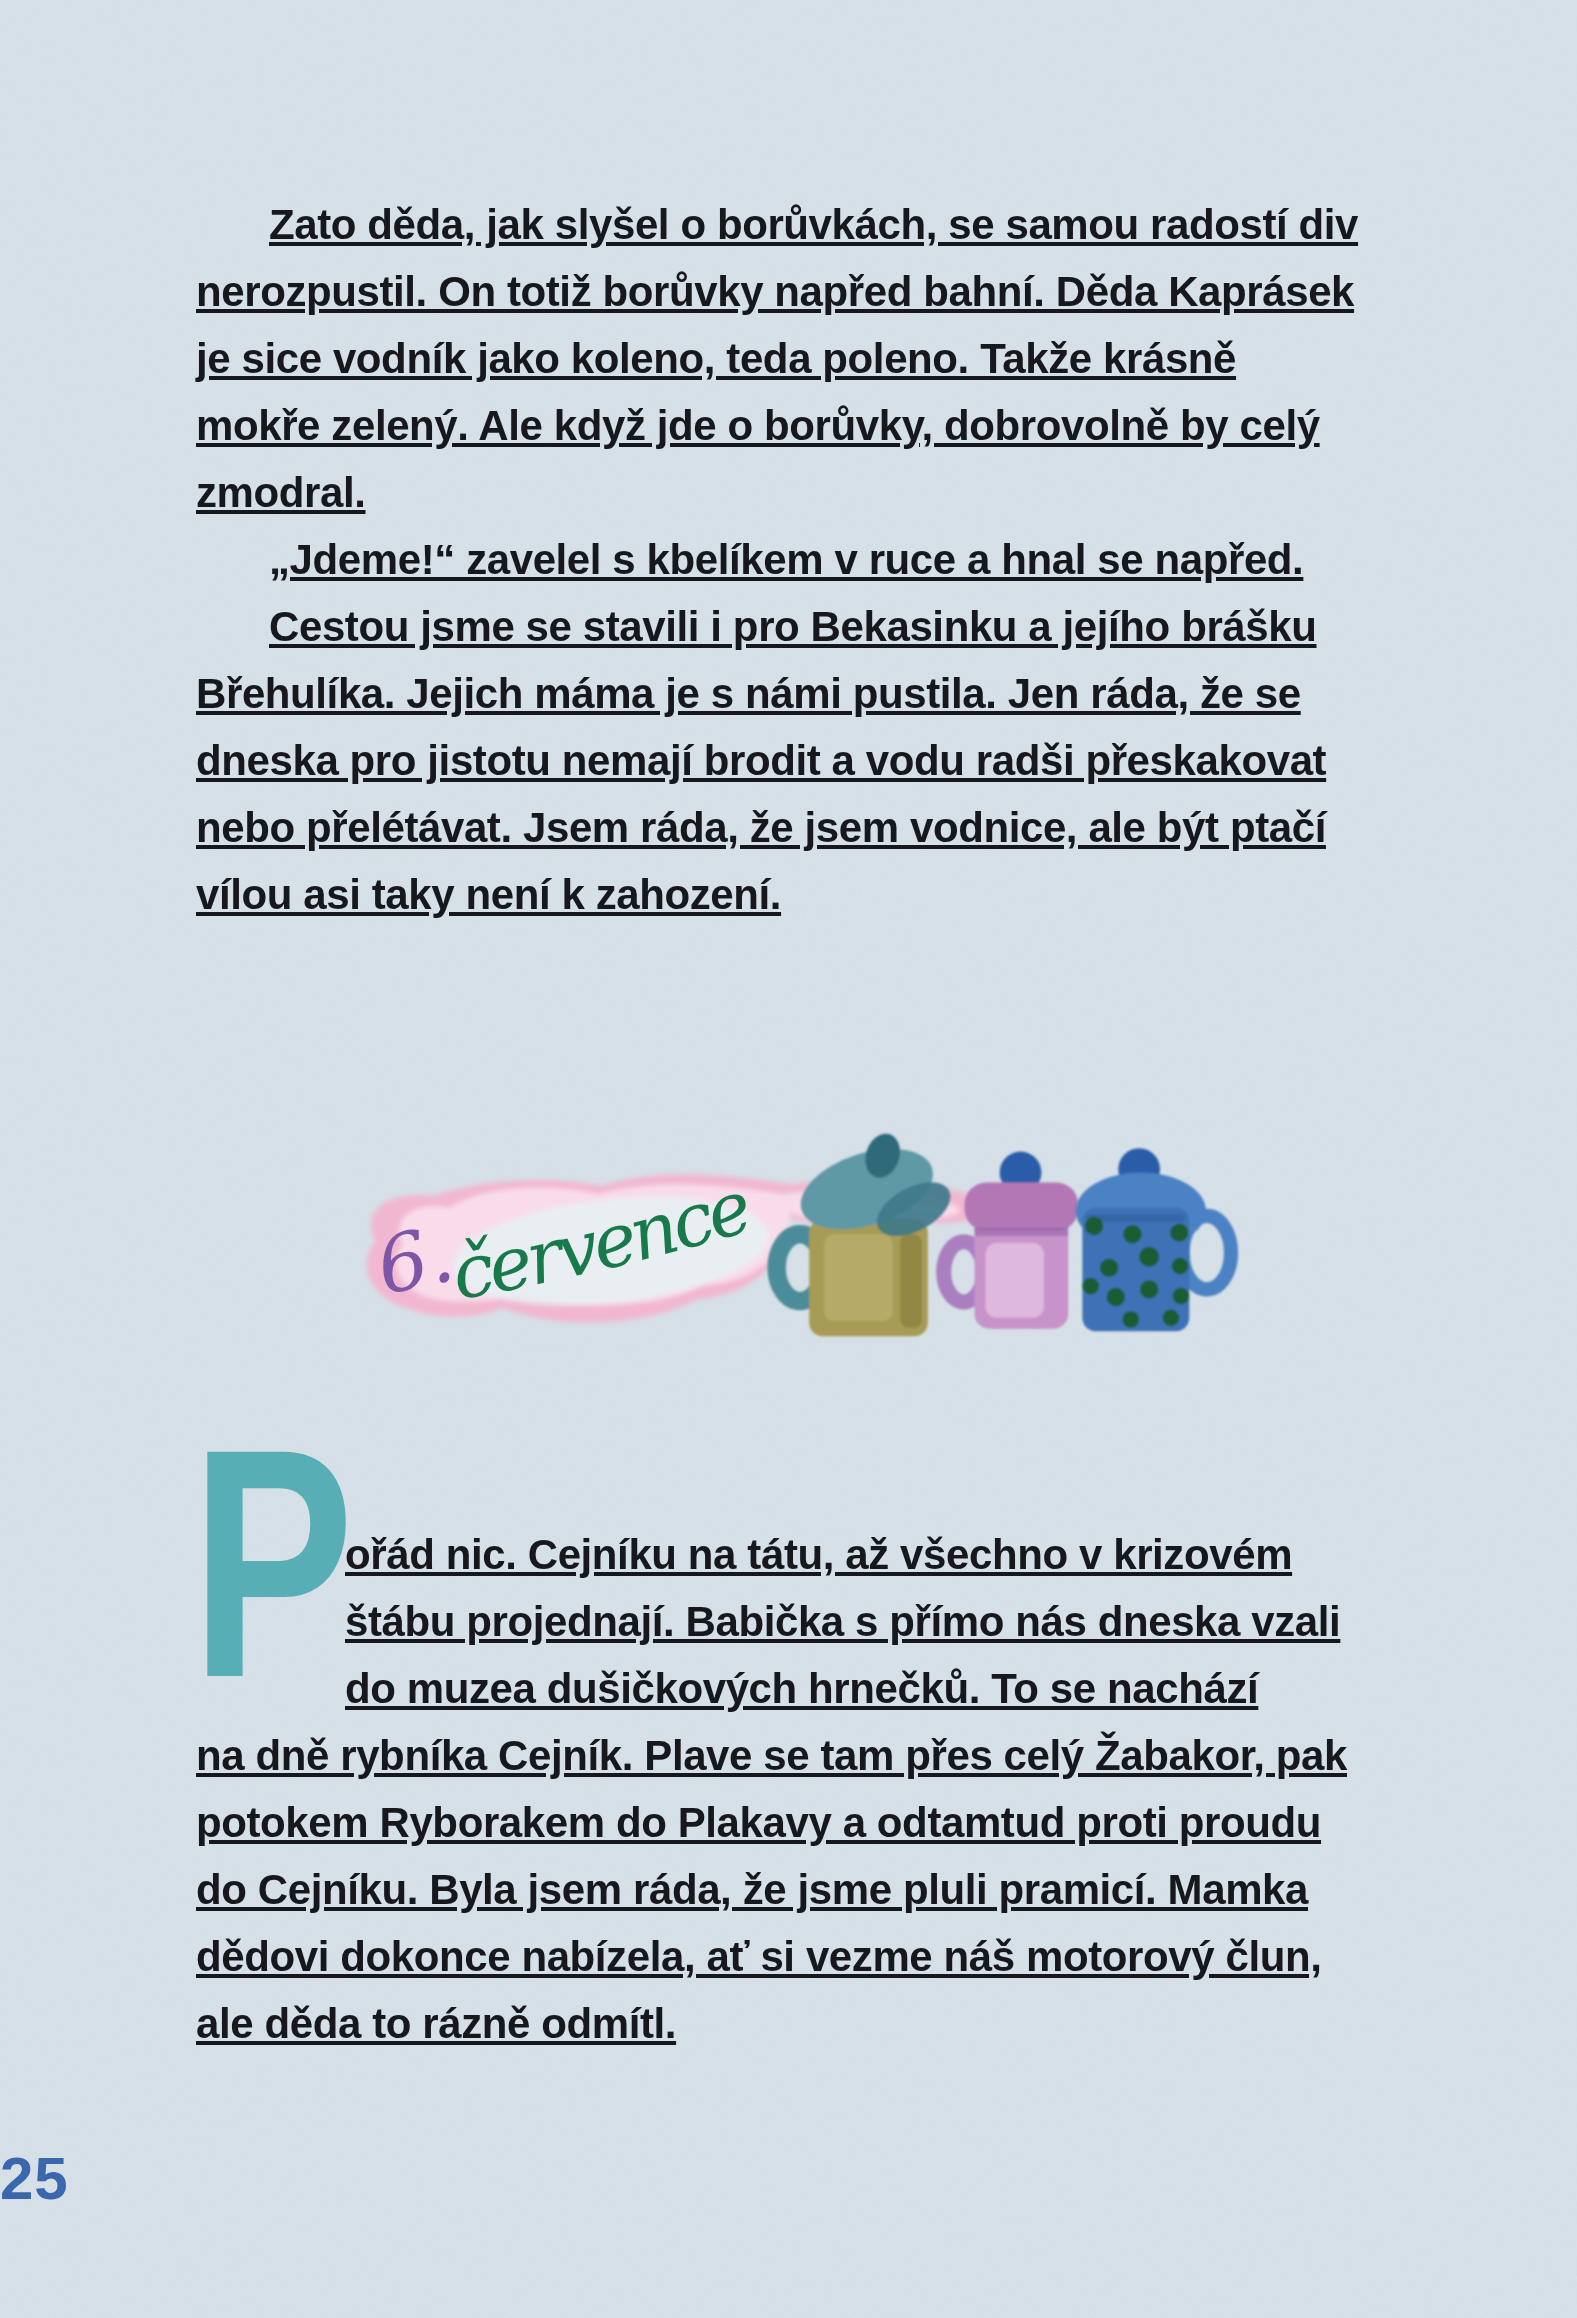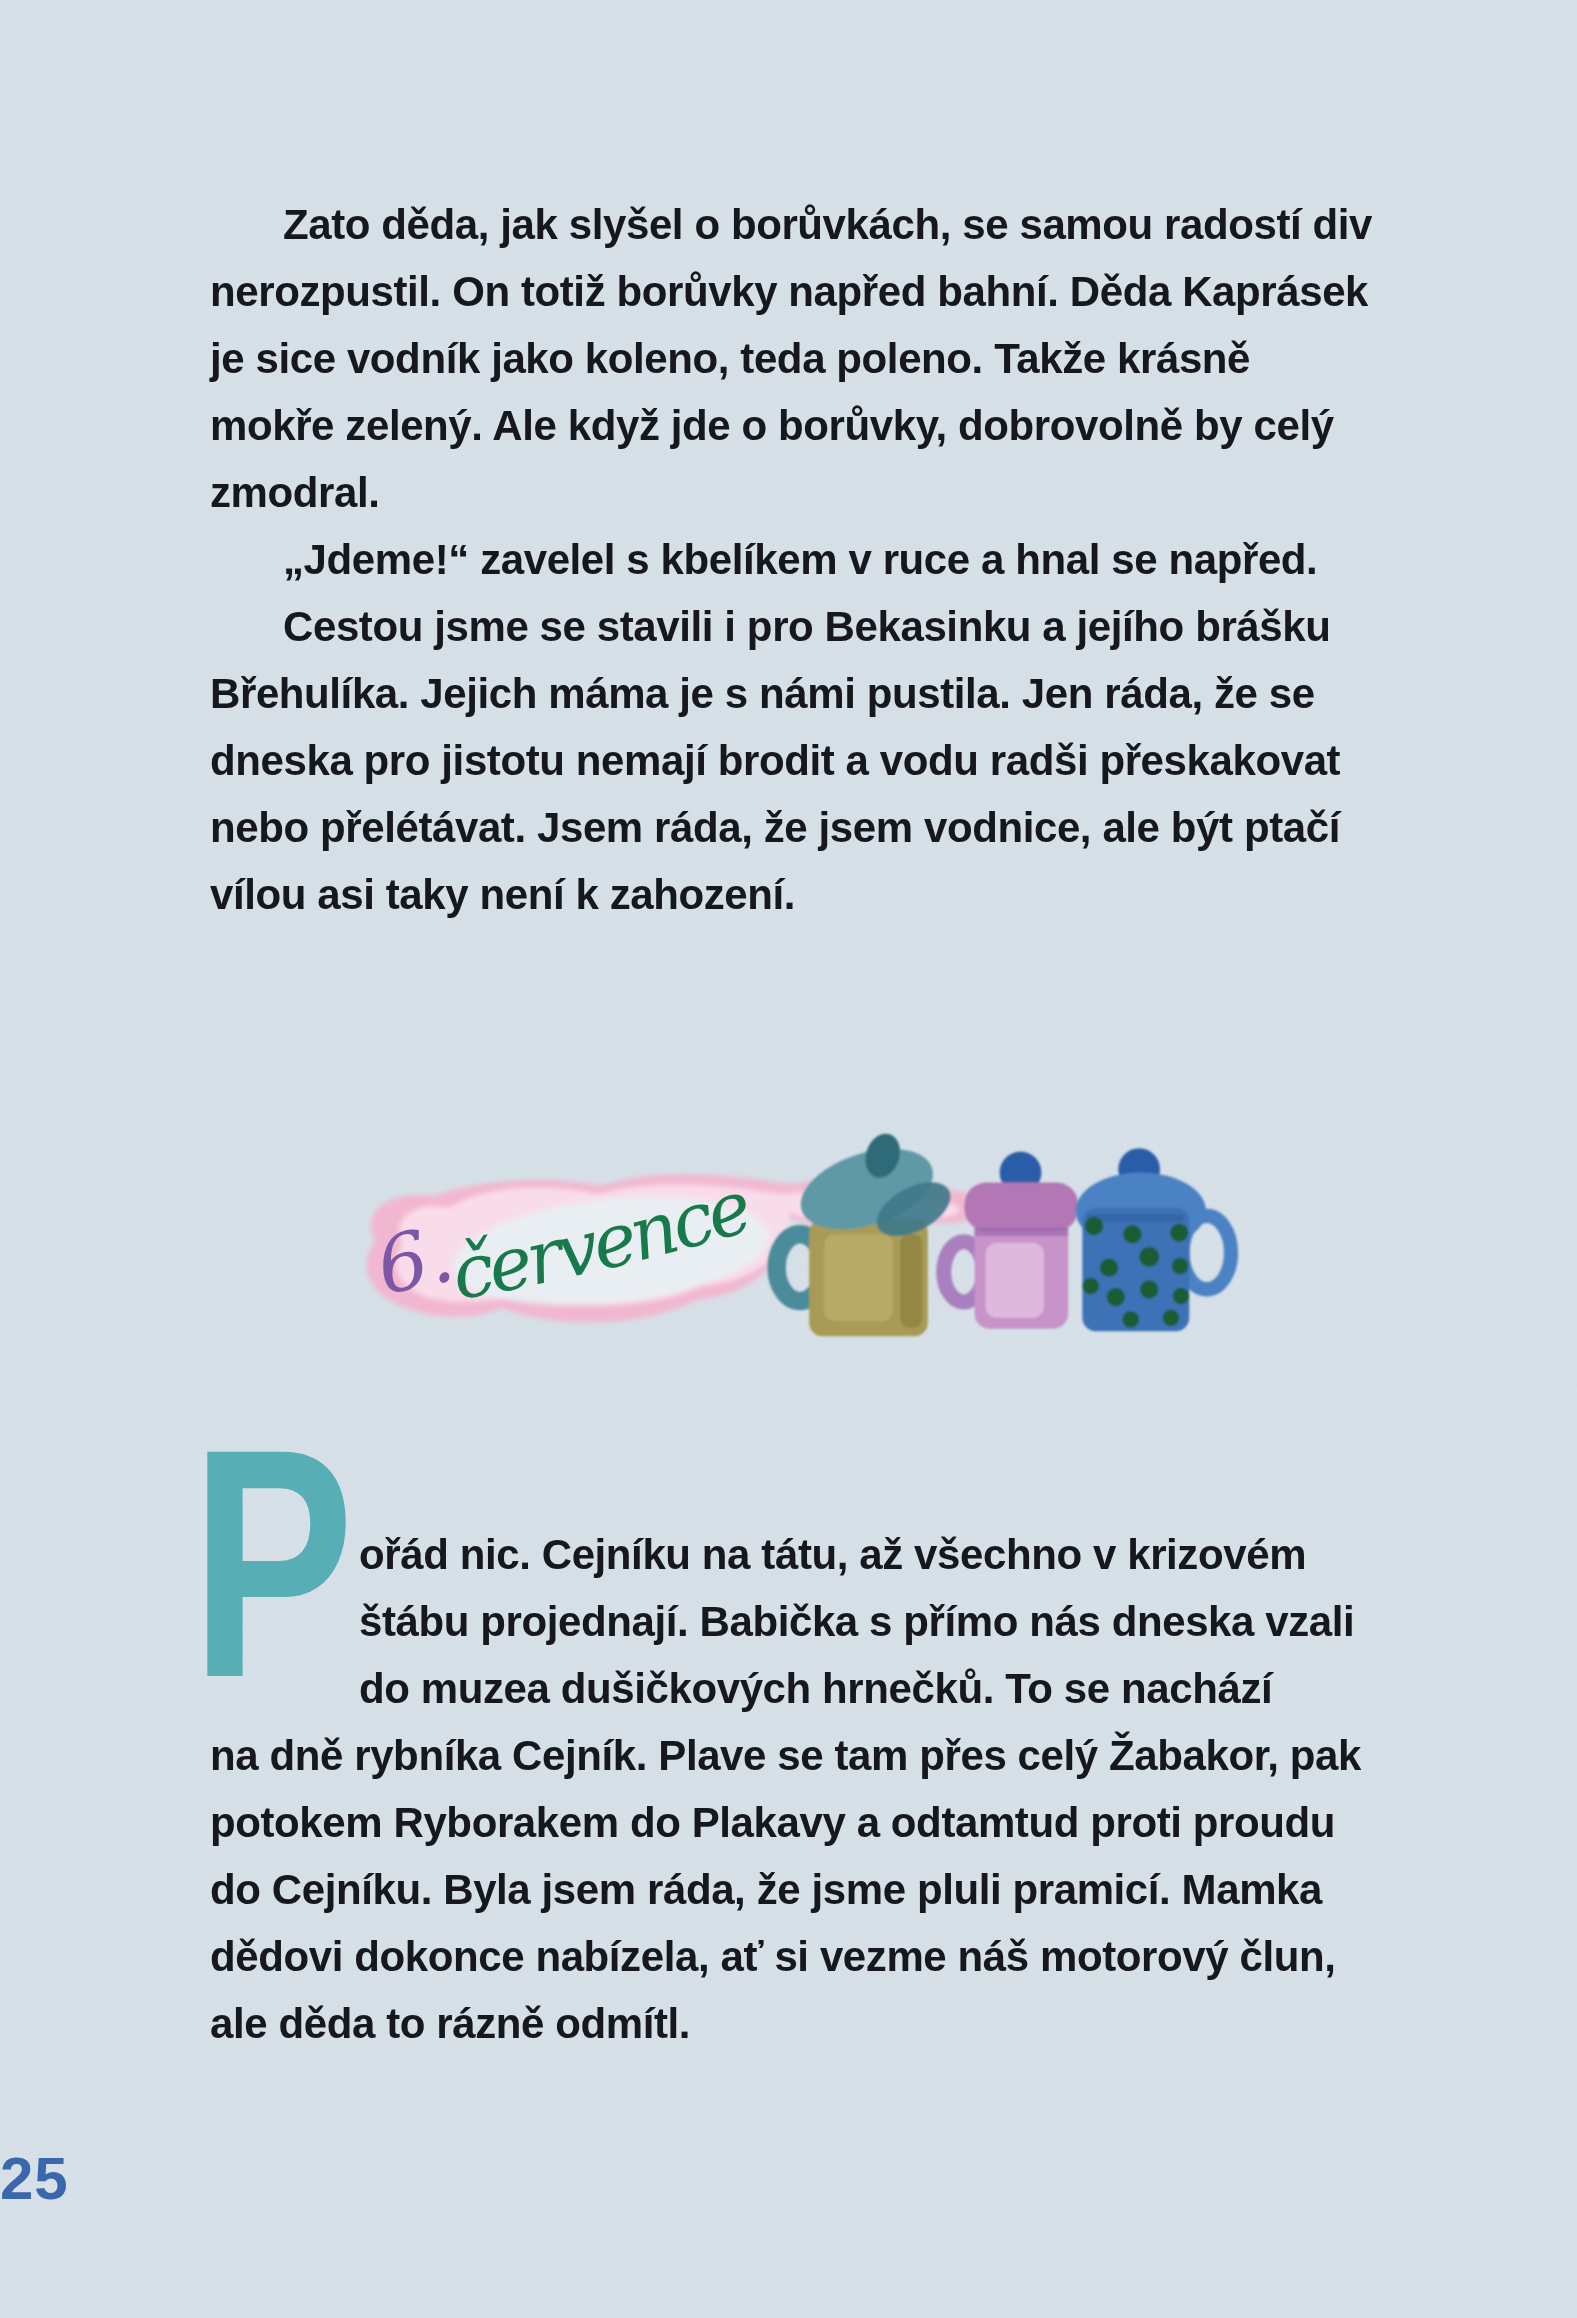--- a/index.html
+++ b/index.html
@@ -4,21 +4,21 @@
 <title>Book page 25</title>
 <style>
   html,body{margin:0;padding:0;background:#b8c2ca;}
   .page{
     position:relative;width:1577px;height:2319px;
     background:#d9e2e9;overflow:hidden;
     font-family:"Liberation Sans",sans-serif;
     color:#16181d;
   }
   .paper{position:absolute;left:0;top:0;width:100%;height:100%;pointer-events:none;}
-  .para{position:absolute;left:210px;width:1272px;}
+  .para{position:absolute;left:196px;width:1272px;text-decoration:underline;}
   .para .line{
     white-space:nowrap;line-height:67px;height:67px;
     font-size:42px;font-weight:700;letter-spacing:-0.4px;
   }
   .para1{top:191px;}
   .para2{top:1521px;}
   .line.indent{padding-left:73px;}
   .line.after-drop{padding-left:149px;}
   .dropcap{
     position:absolute;left:191px;top:1400px;

